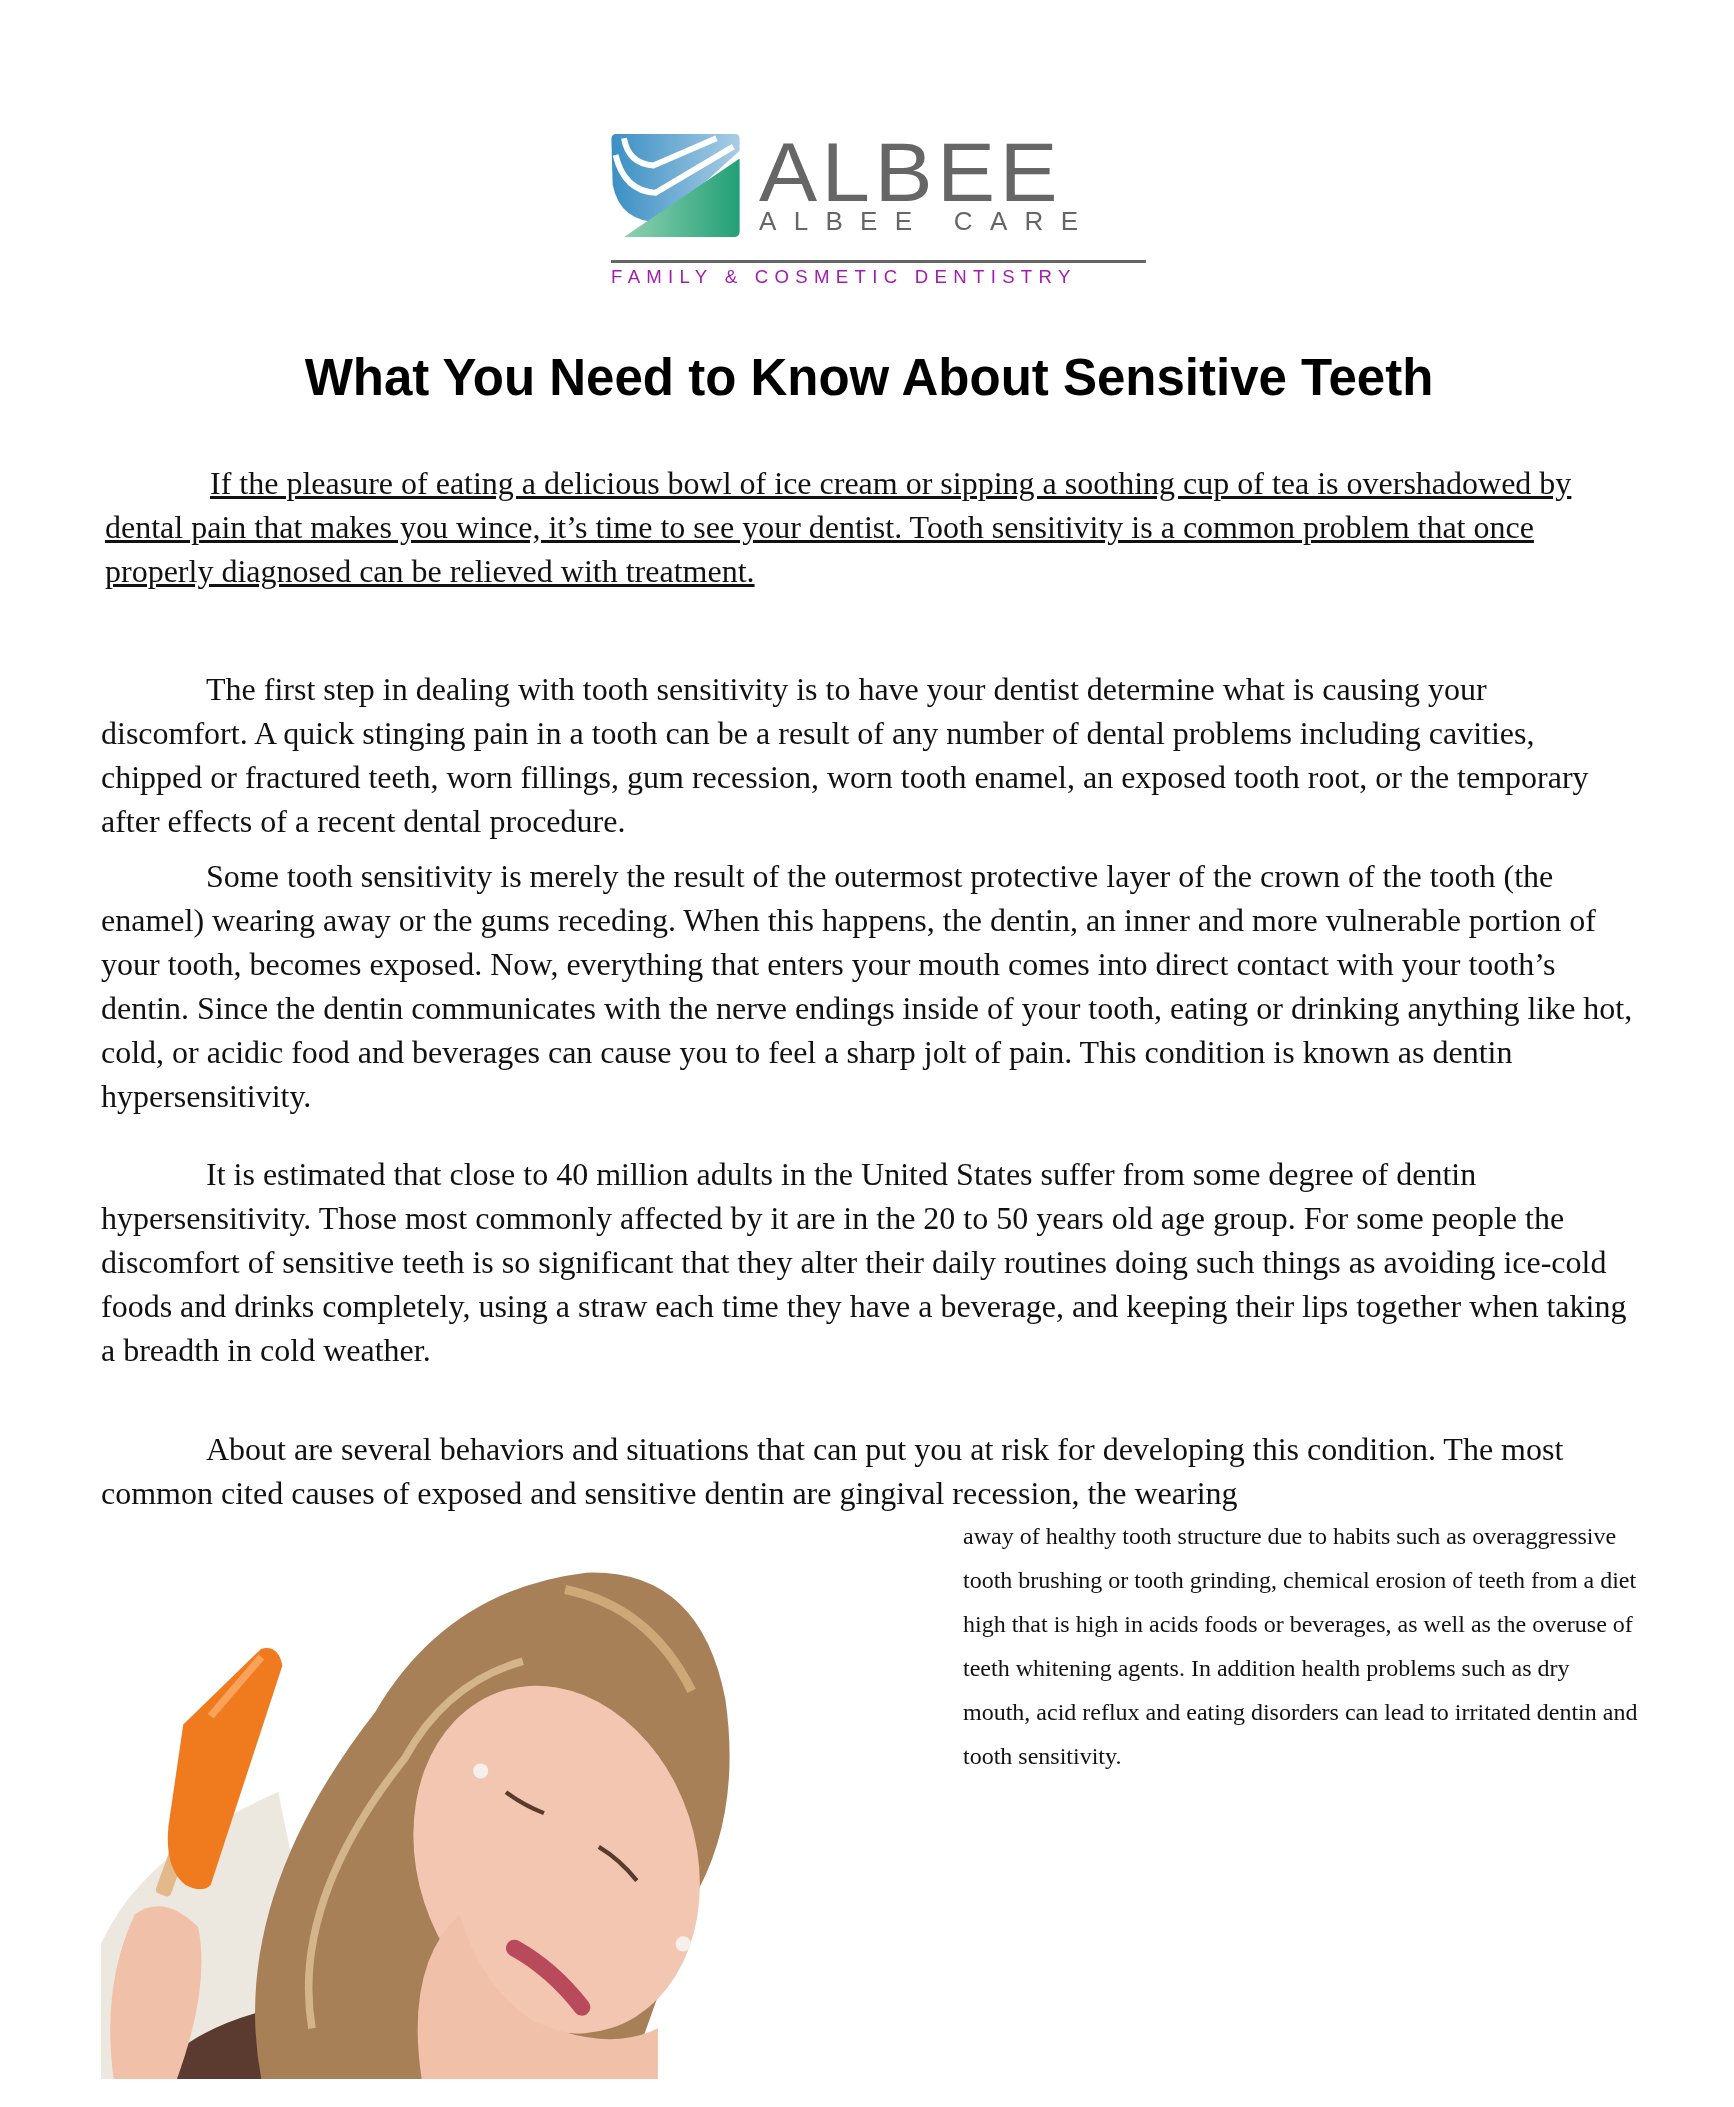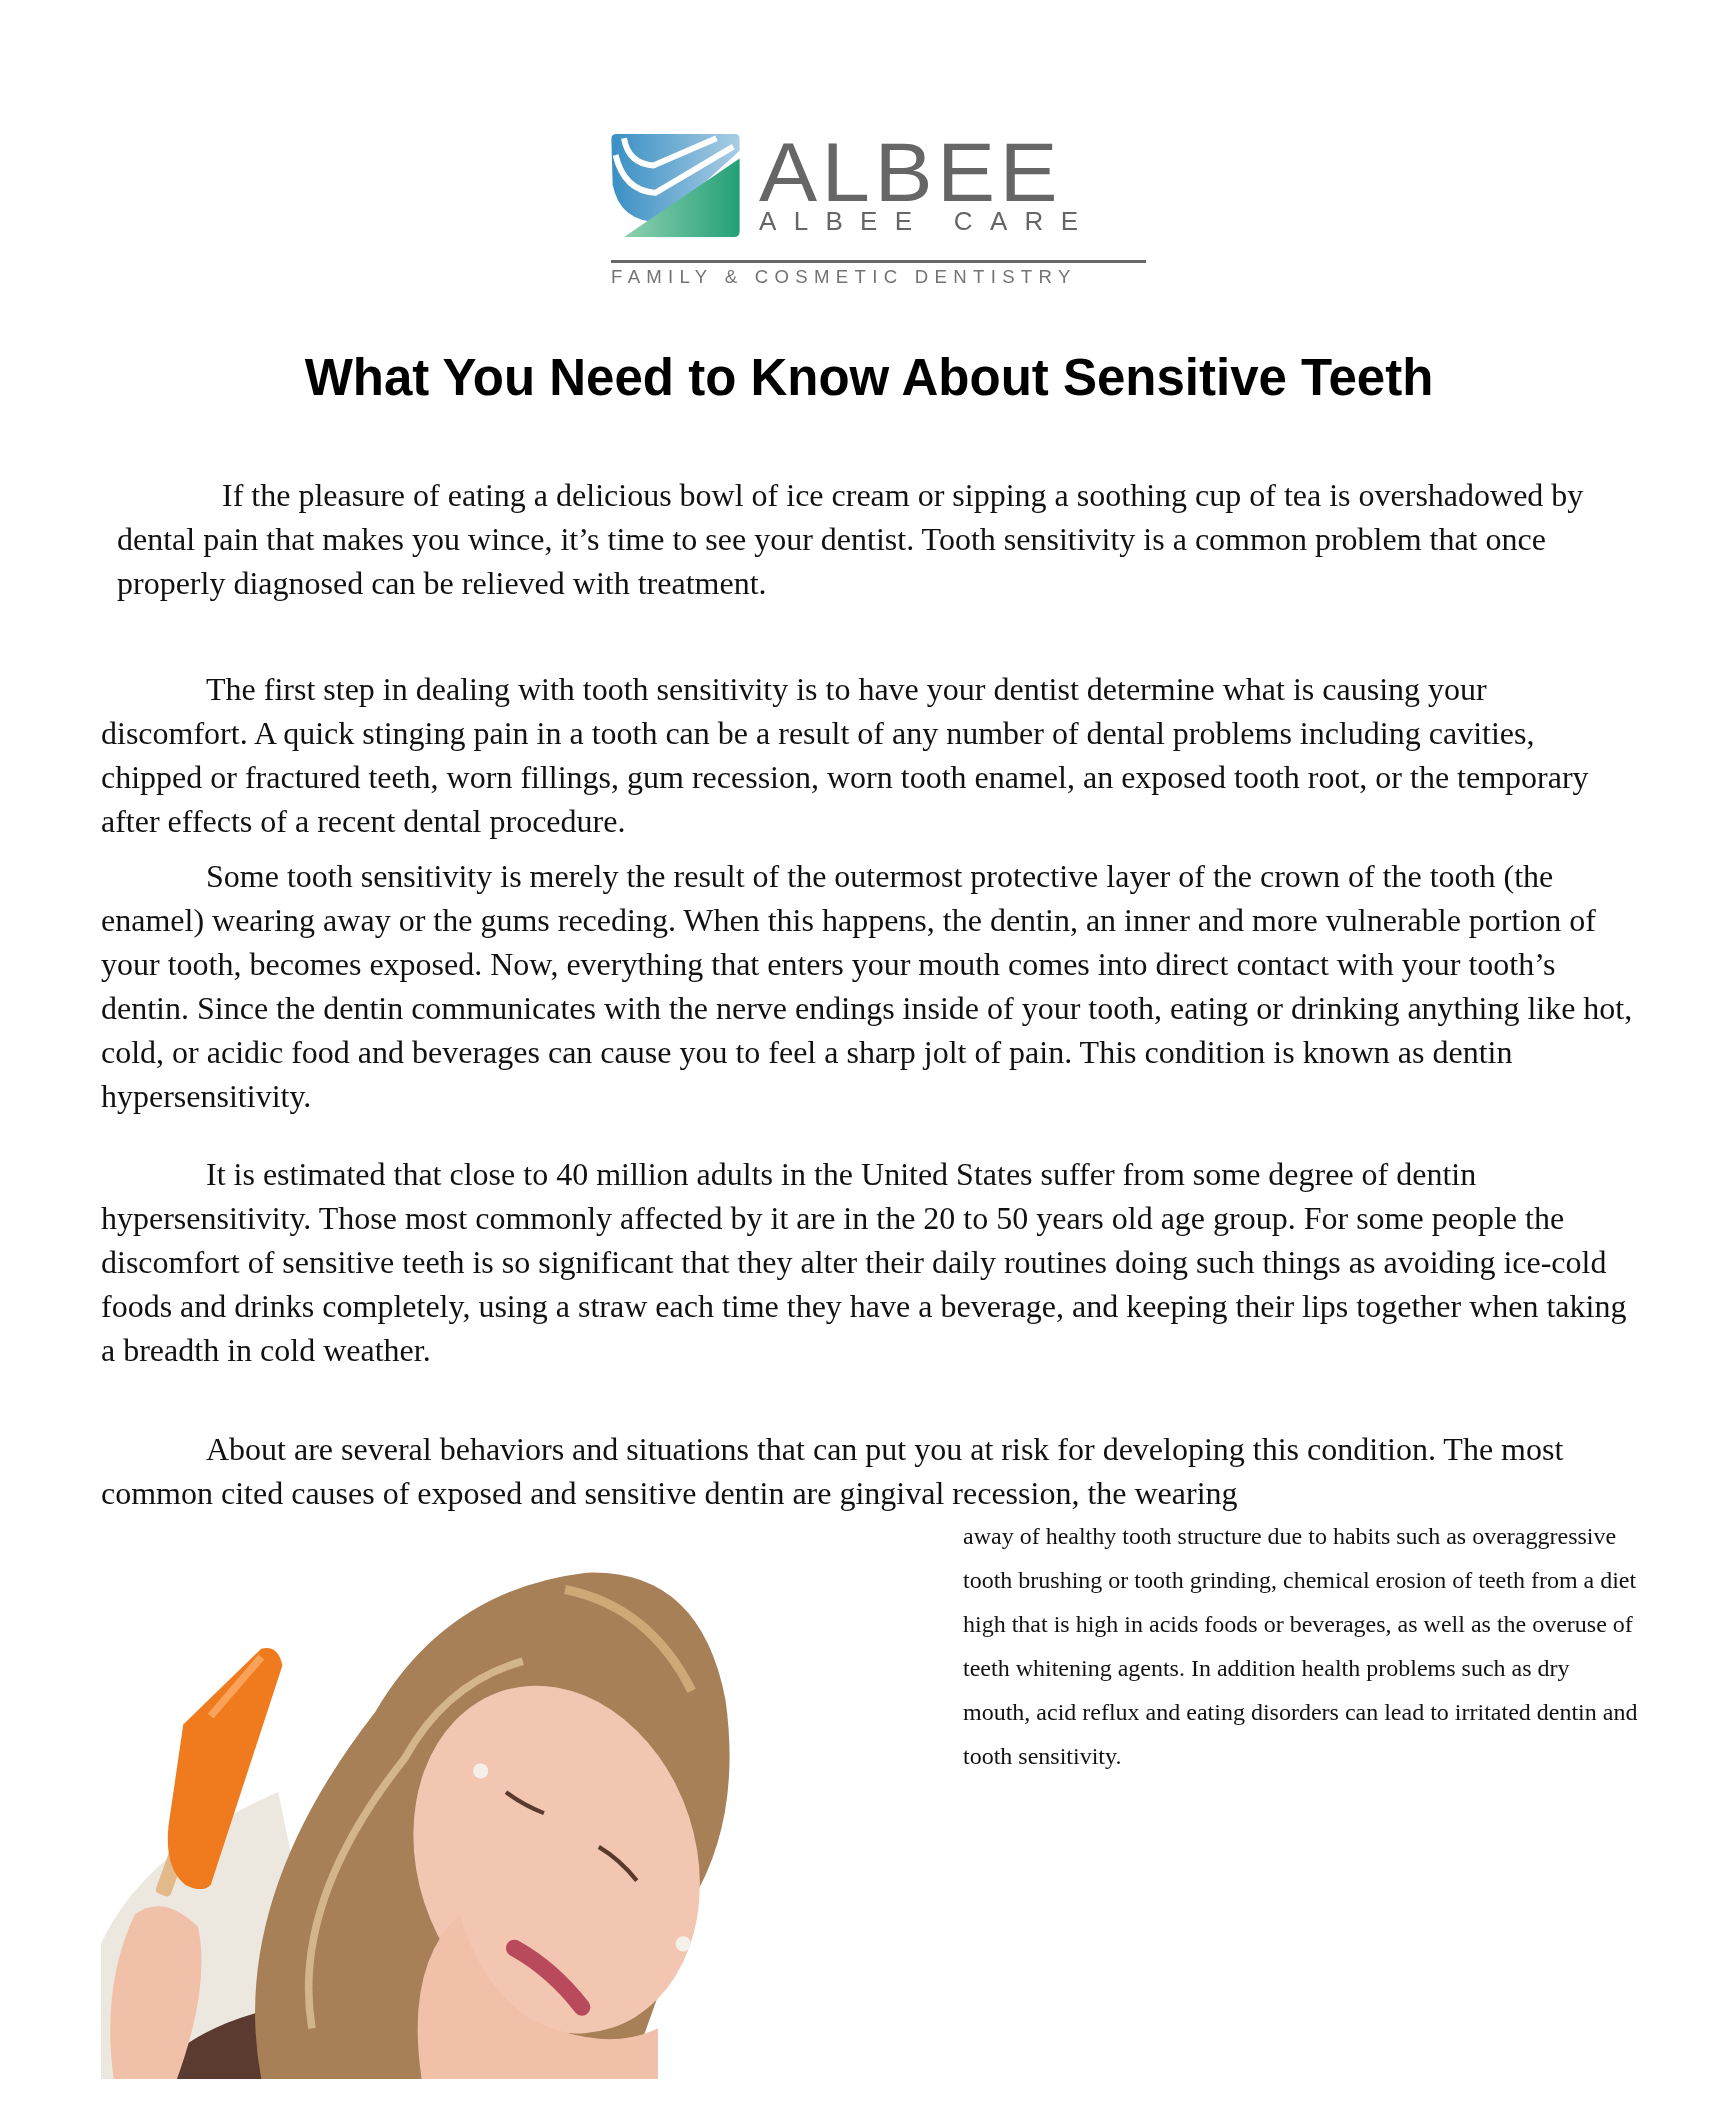--- a/index.html
+++ b/index.html
@@ -2,21 +2,21 @@
 <html style="font-size:6.7px"><head>
 <meta charset="utf-8">
 <style>
   html, body { margin:0; padding:0; background:#ffffff; }
   body { width:1734px; height:2245px; position:relative; overflow:hidden; font-family:"Liberation Serif", "DejaVu Serif", serif; color:#111; }
   .logo { position:absolute; left:611px; top:134px; width:540px; height:148px; }
   .logo-mark { position:absolute; left:0; top:0; width:129px; height:103px; }
   .logo-name { position:absolute; left:148px; top:-3.4px; font-family:"Liberation Sans", sans-serif; font-size:83px; line-height:83px; color:#666666; letter-spacing:4.2px; transform:scaleX(1.05); transform-origin:left top; }
   .logo-sub { position:absolute; left:148px; top:74px; font-family:"Liberation Sans", sans-serif; font-size:26px; line-height:26px; color:#666666; letter-spacing:17.3px; }
   .logo-rule { position:absolute; left:0; top:126px; width:535px; height:2.5px; background:#666666; }
-  .logo-tag { position:absolute; left:0; top:134px; font-family:"Liberation Sans", sans-serif; font-size:18.6px; line-height:18.6px; color:#737373; letter-spacing:6.3px; white-space:nowrap; }
+  .logo-tag { position:absolute; left:0; top:134px; font-family:"Liberation Sans", sans-serif; font-size:18.6px; line-height:18.6px; color:#a21caf; letter-spacing:6.3px; white-space:nowrap; }
   .title { position:absolute; left:0; top:346px; width:1734px; text-align:center; font-family:"Liberation Sans", sans-serif; font-weight:bold; font-size:51px; line-height:59px; color:#000; }
   .para { position:absolute; left:101px; width:1535px; font-size:32px; line-height:44px; }
   .indent { display:inline-block; width:105px; }
   .p1 { top:457px; } .p2 { top:667px; } .p3 { top:854px; } .p4 { top:1152px; } .p5 { top:1427px; }
   .wrap-col { position:absolute; left:963px; top:1514px; width:675px; font-size:24px; line-height:44px; }
   .photo { position:absolute; left:101px; top:1522px; width:675px; height:557px; overflow:hidden; background:#fff; }
 </style>
 </head>
 <body>
 
@@ -38,21 +38,21 @@
     <path d="M10,50 Q30,135 105,140 L290,30" stroke="#fff" stroke-width="14" fill="none"></path>
   </svg>
   <div class="logo-name">ALBEE</div>
   <div class="logo-sub">ALBEE CARE</div>
   <div class="logo-rule"></div>
   <div class="logo-tag">FAMILY &amp; COSMETIC DENTISTRY</div>
 </div>
 
 <h1 class="title" style="margin:2px;">What You Need to Know About Sensitive Teeth</h1>
 
-<p class="para p1" style="margin:16px;"><span class="indent"></span><span>If the pleasure of eating a delicious bowl of ice cream or sipping a soothing cup of tea is overshadowed by dental pain that makes you wince, it’s time to see your dentist.  Tooth sensitivity is a common problem that once properly diagnosed can be relieved with treatment.</span></p>
+<p class="para p1" style="margin:4px;text-decoration:underline;"><span class="indent"></span><span>If the pleasure of eating a delicious bowl of ice cream or sipping a soothing cup of tea is overshadowed by dental pain that makes you wince, it’s time to see your dentist.  Tooth sensitivity is a common problem that once properly diagnosed can be relieved with treatment.</span></p>
 <p class="para p2" style="margin:0;"><span class="indent"></span><span>The first step in dealing with tooth sensitivity is to have your dentist determine what is causing your discomfort.  A quick stinging pain in a tooth can be a result of any number of dental problems including cavities, chipped or fractured teeth, worn fillings, gum recession, worn tooth enamel, an exposed tooth root, or the temporary after effects of a recent dental procedure.</span></p>
 <p class="para p3" style="margin:0;"><span class="indent"></span><span>Some tooth sensitivity is merely the result of the outermost protective layer of the crown of the tooth (the enamel) wearing away or the gums receding. When this happens, the dentin, an inner and more vulnerable portion of your tooth, becomes exposed. Now, everything that enters your mouth comes into direct contact with your tooth’s dentin. Since the dentin communicates with the nerve endings inside of your tooth, eating or drinking anything like hot, cold, or acidic food and beverages can cause you to feel a sharp jolt of pain. This condition is known as dentin hypersensitivity.</span></p>
 <p class="para p4" style="margin:0;"><span class="indent"></span><span>It is estimated that close to 40 million adults in the United States suffer from some degree of dentin hypersensitivity. Those most commonly affected by it are in the 20 to 50 years old age group. For some people the discomfort of sensitive teeth is so significant that they alter their daily routines doing such things as avoiding ice-cold foods and drinks completely, using a straw each time they have a beverage, and keeping their lips together when taking a breadth in cold weather.</span></p>
 <p class="para p5" style="margin:0;"><span class="indent"></span><span>About are several behaviors and situations that can put you at risk for developing this condition. The most common cited causes of exposed and sensitive dentin are gingival recession, the wearing</span></p>
 
 <p class="wrap-col" style="margin:0;">away of healthy tooth structure due to habits such as overaggressive tooth brushing or tooth grinding,   chemical erosion of teeth from a diet high that is high in acids foods or beverages, as well as the overuse of teeth whitening agents. In addition health problems such as dry mouth, acid reflux and eating disorders can lead to irritated dentin and tooth sensitivity.</p>
 
 <div class="photo">
   <svg width="675" height="557" viewBox="0 0 1600 1320">
     <path d="M0,1320 L0,1000 Q100,780 420,640 L560,1320 Z" fill="#ede8df"></path>

